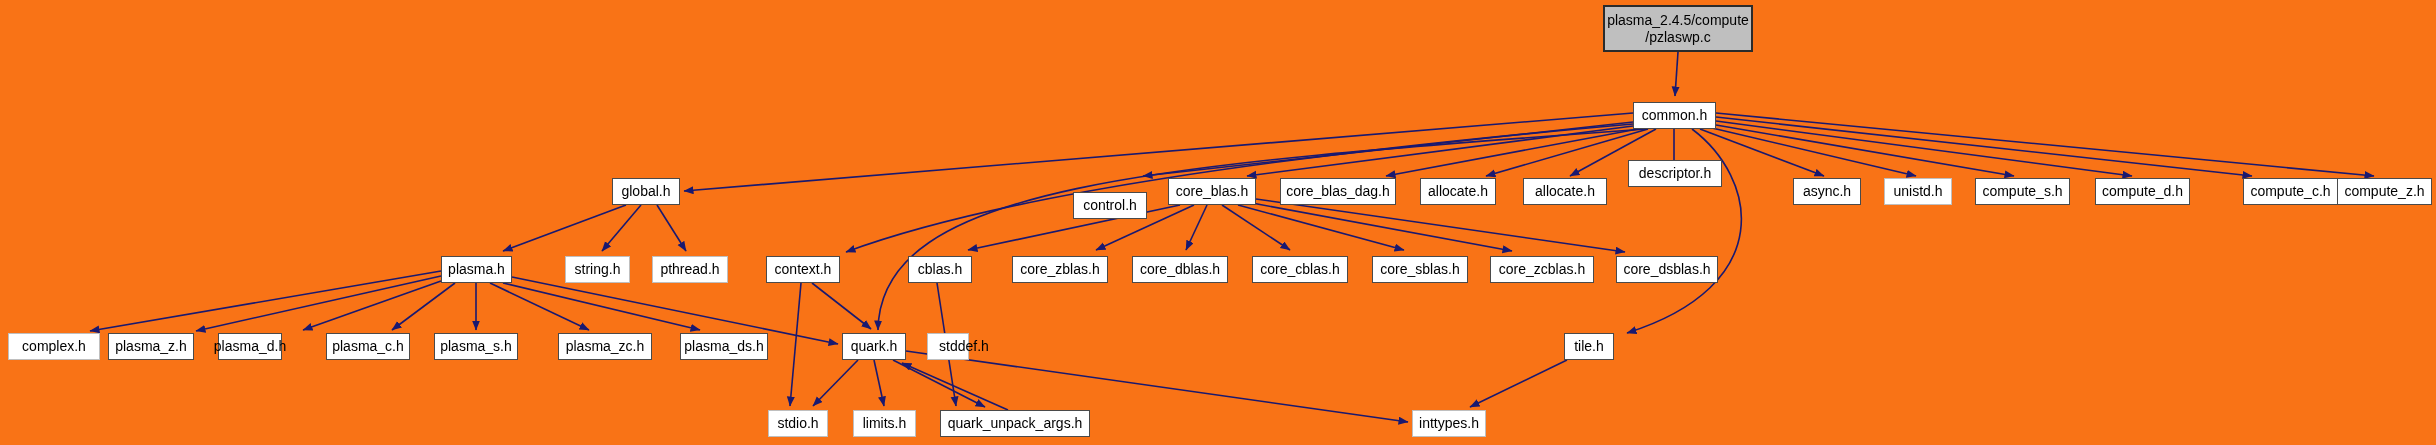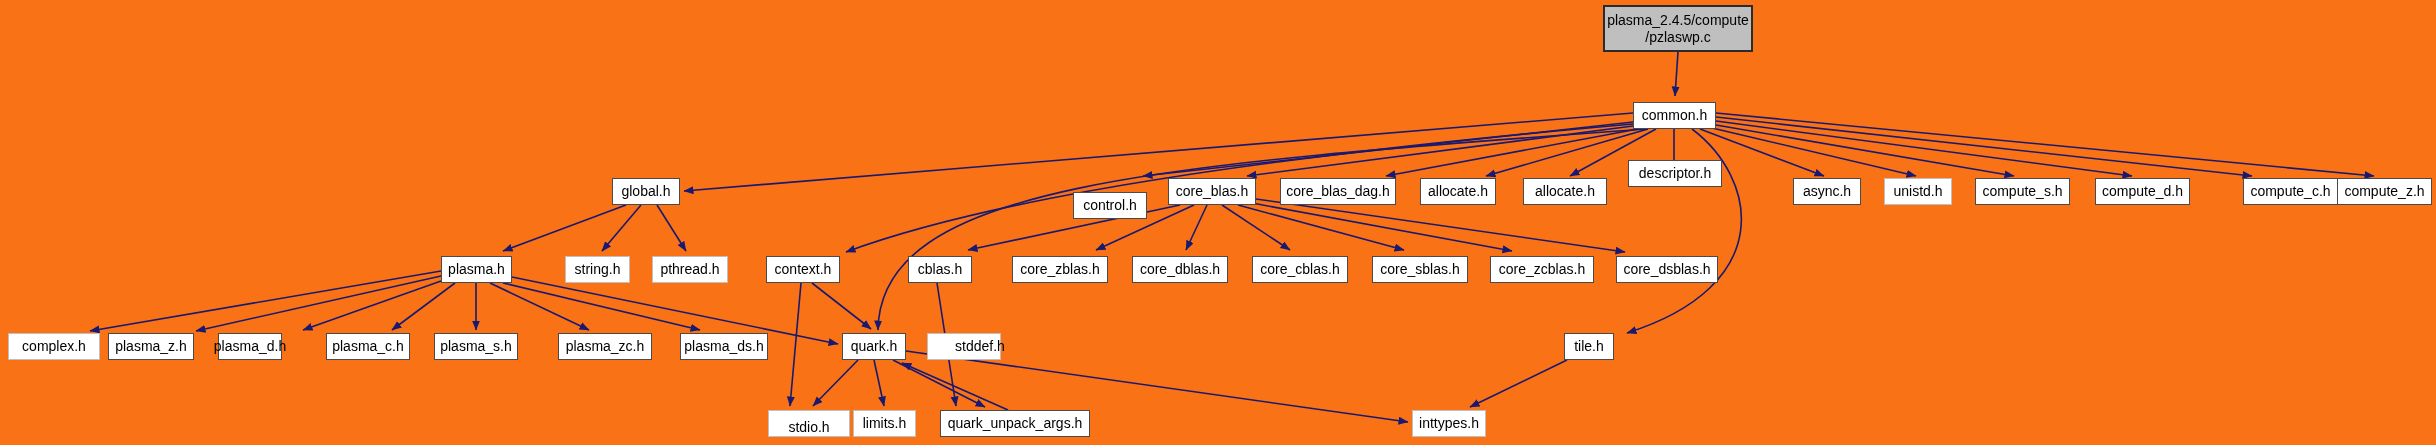--- a/index.html
+++ b/index.html
@@ -206,27 +206,27 @@
       </div>
       <div class="node" style="left: 558px; top: 333px; width: 94px; height: 27px;">
         <span class="line">plasma_zc.h</span>
       </div>
       <div class="node" style="left: 680px; top: 333px; width: 88px; height: 27px;">
         <span class="line">plasma_ds.h</span>
       </div>
       <div class="node" style="left: 842px; top: 333px; width: 64px; height: 27px;">
         <span class="line">quark.h</span>
       </div>
-      <div class="node external" style="left: 927px; top: 333px; width: 74px; height: 27px; padding-left: 32px;">
+      <div class="node external" style="left: 927px; top: 333px; width: 42px; height: 27px; padding-left: 32px;">
         <span class="line">stddef.h</span>
       </div>
       <div class="node" style="left: 1564px; top: 333px; width: 50px; height: 27px;">
         <span class="line">tile.h</span>
       </div>
-      <div class="node external" style="left: 768px; top: 410px; width: 82px; height: 27px; justify-content: flex-end;">
+      <div class="node external" style="left: 768px; top: 410px; width: 60px; height: 27px;">
         <span class="line">stdio.h</span>
       </div>
       <div class="node external" style="left: 853px; top: 410px; width: 63px; height: 27px;">
         <span class="line">limits.h</span>
       </div>
       <div class="node" style="left: 940px; top: 410px; width: 150px; height: 27px;">
         <span class="line">quark_unpack_args.h</span>
       </div>
       <div class="node external" style="left: 1412px; top: 410px; width: 74px; height: 27px;">
         <span class="line">inttypes.h</span>

